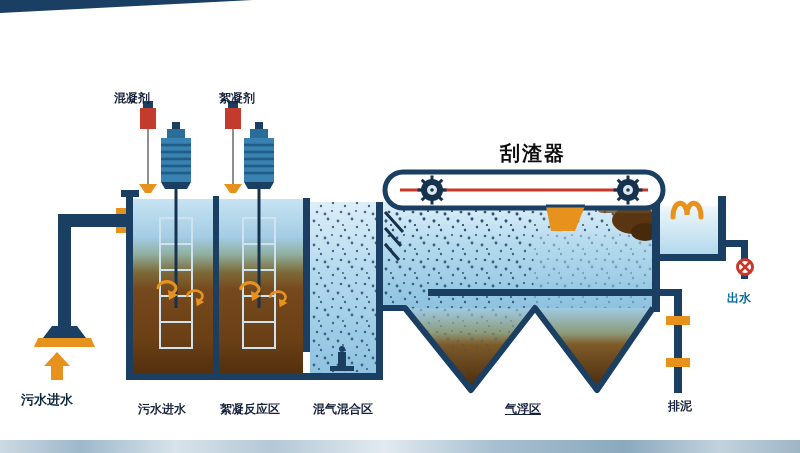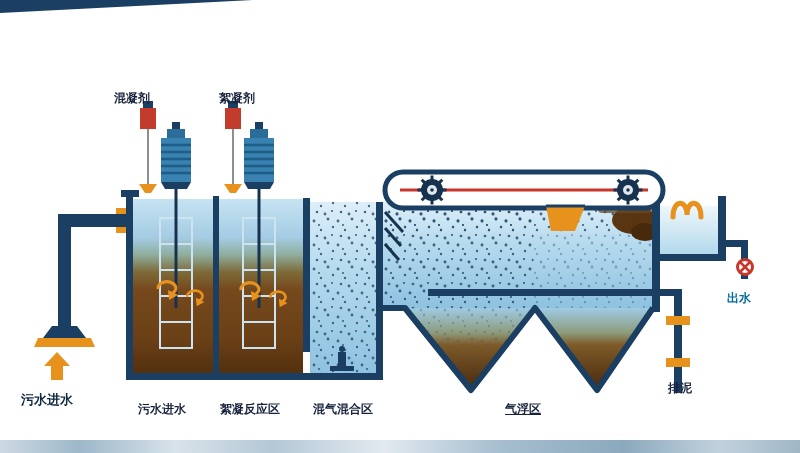--- a/index.html
+++ b/index.html
@@ -221,22 +221,23 @@
       <line x1="400" y1="190" x2="648" y2="190" class="s-red" stroke-width="3"></line>
       <use href="#gear" transform="translate(432,190)"></use>
       <use href="#gear" transform="translate(628,190)"></use>
       <polygon points="546,206 585,206 575,231 551,231" class="f-orange"></polygon>
       <line x1="546" y1="206" x2="585" y2="206" class="s-navy" stroke-width="3"></line>
     </g>
   </svg>
 
   <span class="label" style="left:114px;top:90px;">混凝剂</span>
   <span class="label" style="left:219px;top:90px;">絮凝剂</span>
+  <span class="label big" style="left:500px;top:140px;">刮渣器</span>
   <span class="label inlet" style="left:21px;top:391px;">污水进水</span>
   <span class="label" style="left:138px;top:401px;">污水进水</span>
   <span class="label" style="left:220px;top:401px;">絮凝反应区</span>
   <span class="label" style="left:313px;top:401px;">混气混合区</span>
   <span class="label" style="left:505px;top:401px;text-decoration:underline;">气浮区</span>
-  <span class="label" style="left:668px;top:380px;">排泥</span>
+  <span class="label" style="left:668px;top:398px;">排泥</span>
   <span class="label outlet" style="left:727px;top:290px;">出水</span>
 
   <div class="bottom-strip"></div>
 </div>
 
 </body></html>

